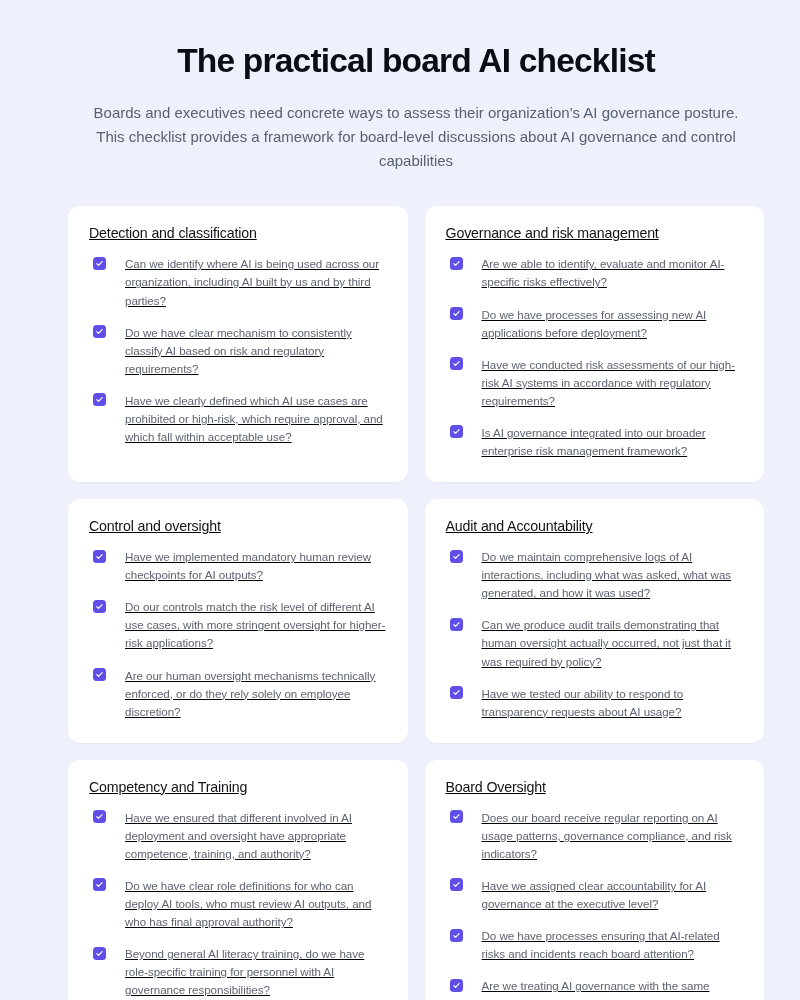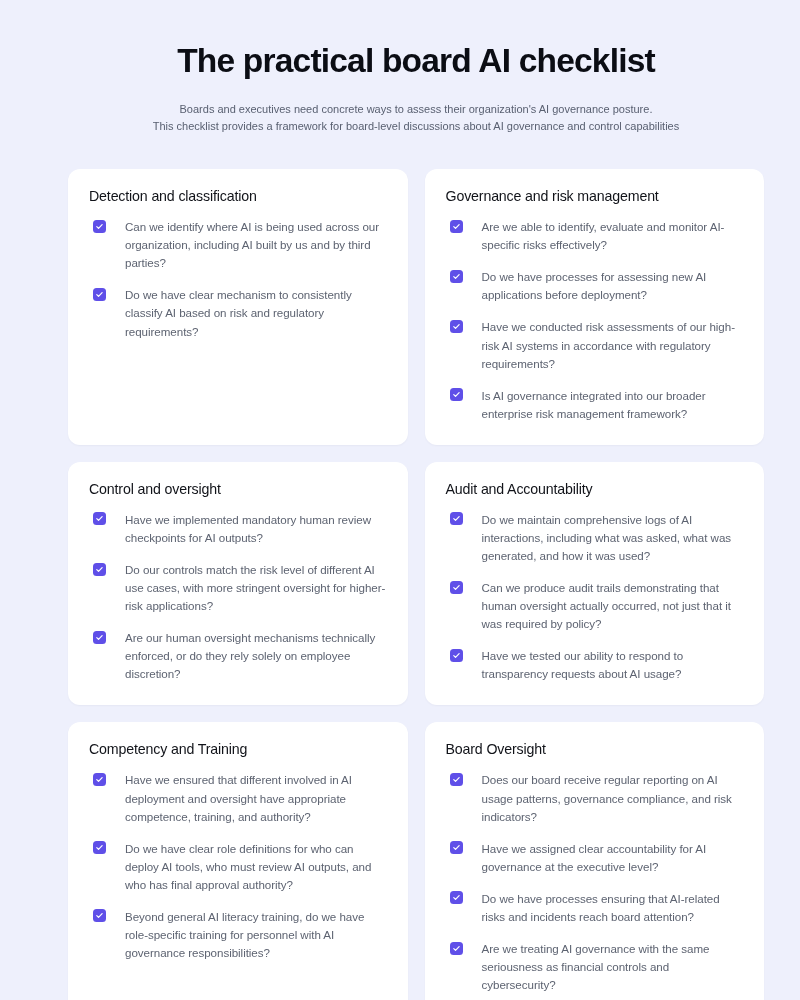--- a/index.html
+++ b/index.html
@@ -34,21 +34,21 @@
     font-size: 33.5px;
     font-weight: 700;
     letter-spacing: -0.8px;
     color: #0b0d14;
     line-height: 1.18;
     font-family: "Liberation Sans", "DejaVu Sans", sans-serif;
   }
 
   .subtitle {
     margin-top: 20px;
-    font-size: 11px;
+    font-size: 15px;
     line-height: 1.62;
     color: #596071;
     font-weight: 400;
   }
 
   .subtitle .line { display: block; }
 
   
   .grid {
     margin-top: 33px;
@@ -57,20 +57,21 @@
     grid-template-columns: 1fr 1fr;
     column-gap: 17px;
     row-gap: 17px;
   }
 
   .card {
     background: #ffffff;
     border-radius: 12px;
     padding: 19px 21px 22px 21px;
     box-shadow: 0 1px 2px rgba(30, 32, 60, 0.04);
+    text-decoration: underline;
   }
 
   
   .grid > .card { align-self: stretch; }
 
   .card-title {
     font-size: 14.2px;
     font-weight: 500;
     color: #111319;
     letter-spacing: -0.15px;
@@ -143,20 +144,28 @@
             <span class="check-text">Can we identify where AI is being used across our organization, including AI built by us and by third parties?</span>
           </li>
           <li class="check-item">
             <span class="checkbox">
               <svg viewBox="0 0 12 12" aria-hidden="true" focusable="false">
                 <path d="M2.4 6.2 L4.7 8.5 L9.5 3.6" fill="none" stroke="#ffffff" stroke-width="1.6" stroke-linecap="round" stroke-linejoin="round"></path>
               </svg>
             </span>
             <span class="check-text">Do we have clear mechanism to consistently classify AI based on risk and regulatory requirements?</span>
           </li>
+          <li class="check-item">
+            <span class="checkbox">
+              <svg viewBox="0 0 12 12" aria-hidden="true" focusable="false">
+                <path d="M2.4 6.2 L4.7 8.5 L9.5 3.6" fill="none" stroke="#ffffff" stroke-width="1.6" stroke-linecap="round" stroke-linejoin="round"></path>
+              </svg>
+            </span>
+            <span class="check-text">Have we clearly defined which AI use cases are prohibited or high-risk, which require approval, and which fall within acceptable use?</span>
+          </li>
         </ul>
       </section>
       <section class="card">
         <h2 class="card-title">Governance and risk management</h2>
         <ul class="check-list">
           <li class="check-item">
             <span class="checkbox">
               <svg viewBox="0 0 12 12" aria-hidden="true" focusable="false">
                 <path d="M2.4 6.2 L4.7 8.5 L9.5 3.6" fill="none" stroke="#ffffff" stroke-width="1.6" stroke-linecap="round" stroke-linejoin="round"></path>
               </svg>

